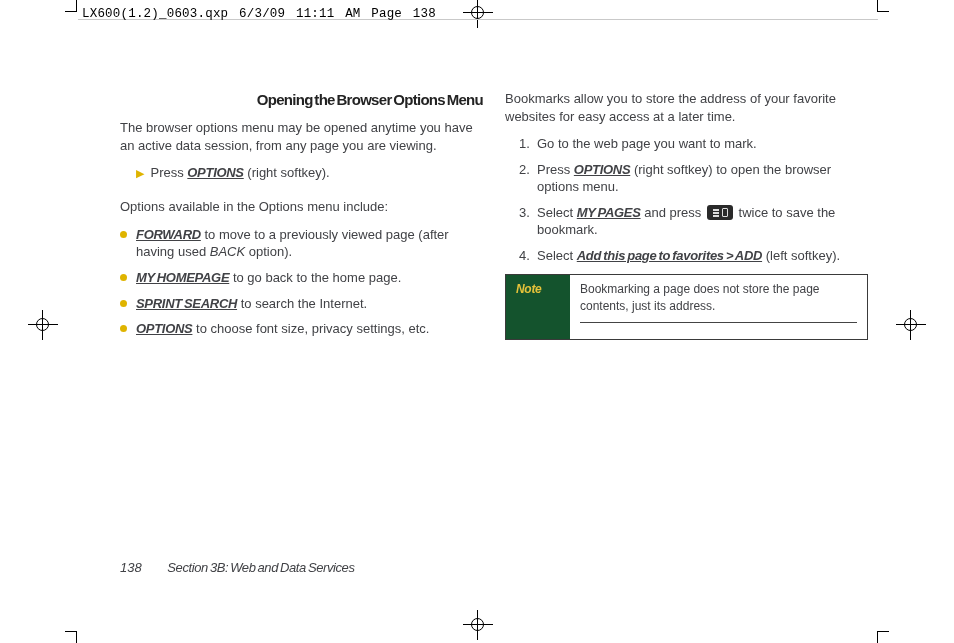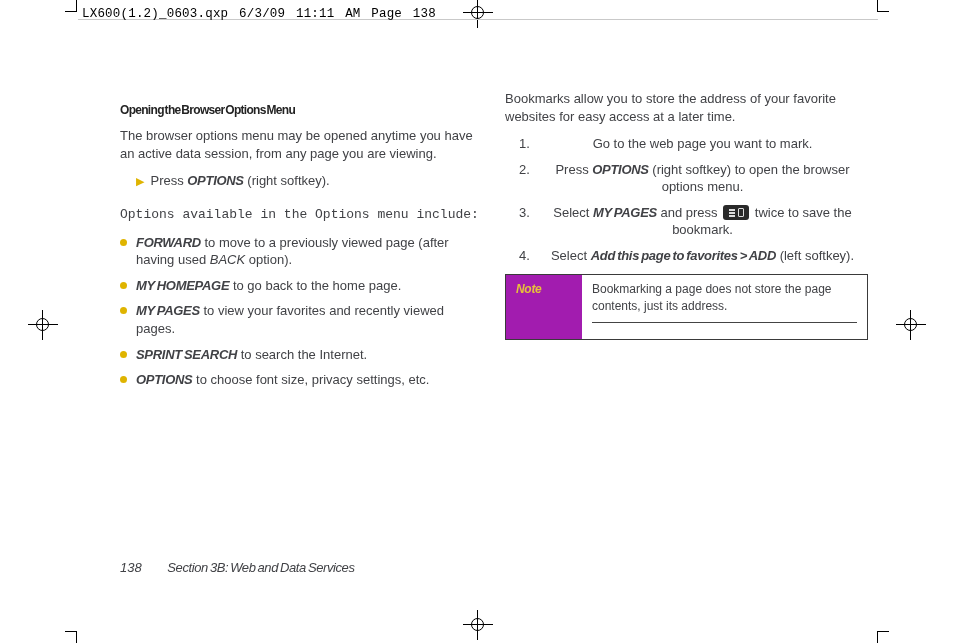--- a/index.html
+++ b/index.html
@@ -108,26 +108,27 @@
     padding-left: 42px;
     padding-right: 8px;
   }
   .col {
     flex: 1 1 0;
     min-width: 0;
     font-size: 13px;
   }
 
   h2.section {
-    font-size: 12px;
+    font-size: 15px;
     font-weight: bold;
     color: #232323;
-    margin: 12px 0 9px 0;
+    margin: 0 0 9px 0;
     letter-spacing: -0.7px;
     word-spacing: -1.8px;
+    text-align: right;
   }
 
   p { margin: 0 0 10px 0; }
 
   .instr-lead {
     font-style: italic;
     letter-spacing: -0.5px;
     word-spacing: -1.5px;
     margin: 16px 0 6px 0;
   }
@@ -137,59 +138,59 @@
     margin: 0 0 4px 0;
     padding-left: 16px;
   }
   .step .arrow {
     color: #dfb400;
     font-size: 11px;
     margin-right: 6px;
     line-height: 18px;
   }
 
-  .opt-intro { margin: 16px 0 10px 0; font-family: Liberation Mono, monospace; }
+  .opt-intro { margin: 16px 0 10px 0; }
 
   ul.opts {
     list-style: none;
     margin: 0; padding: 0;
   }
   ul.opts li {
     position: relative;
     padding-left: 16px;
     margin-bottom: 8px;
   }
   ul.opts li::before {
     content: "";
     position: absolute;
     left: 0; top: 5px;
     width: 7px; height: 7px;
     background: #dfb400;
     border-radius: 50%;
   }
 
-  .kb { font-weight: bold; font-style: italic; letter-spacing:-0.3px; word-spacing:-1.2px; }
+  .kb { font-weight: bold; font-style: italic; letter-spacing:-0.3px; word-spacing:-1.2px;text-decoration:underline; }
   .ki { font-style: italic; }
 
   ol.steps {
     list-style: none;
     margin: 4px 0 10px 0;
     padding: 0;
   }
   ol.steps li {
     display: flex;
     margin-bottom: 8px;
     padding-left: 14px;
   }
   ol.steps li .num {
     width: 18px;
     flex: 0 0 18px;
     text-align: left;
   }
-  ol.steps li .body { flex: 1 1 auto; text-align: center; }
+  ol.steps li .body { flex: 1 1 auto; }
 
   .menu-icon {
     display: inline-block;
     vertical-align: -3px;
     width: 26px; height: 15px;
     background: #2a2a2a;
     border-radius: 3px;
     position: relative;
     margin: 0 2px;
   }
@@ -204,26 +205,26 @@
 
   
   .note-box {
     display: flex;
     border: 1px solid #3a3a3a;
     margin-top: 4px;
     font-size: 12px;
   }
   .note-box .tab {
     flex: 0 0 50px;
-    background: #a21caf;
+    background: #14532d;
     color: #e6c23a;
     font-style: italic;
     font-weight: bold;
     text-align: left;
-    padding: 6px 16px 0 10px;
+    padding: 6px 4px 0 10px;
     letter-spacing: -0.3px;
   }
   .note-box .body {
     flex: 1 1 auto;
     padding: 6px 10px 8px 10px;
   }
   .note-box .body hr {
     border: none;
     border-top: 1px solid #444;
     margin: 8px 0;
@@ -286,23 +287,20 @@
       </div>
 
       <p class="opt-intro">Options available in the Options menu include:</p>
 
       <ul class="opts">
         <li>
           <span class="kb">FORWARD</span><span>  to move to a previously viewed page (after having used </span><span class="ki">BACK</span><span> option).</span>
         </li>
         <li>
           <span class="kb">MY HOMEPAGE</span><span>  to go back to the home page.</span>
-        </li>
-        <li>
-          <span class="kb">MY PAGES</span><span>  to view your favorites and recently viewed pages.</span>
         </li>
         <li>
           <span class="kb">SPRINT SEARCH</span><span>  to search the Internet.</span>
         </li>
         <li>
           <span class="kb">OPTIONS</span><span>   to choose font size, privacy settings, etc.</span>
         </li>
       </ul>
     </div>
 

